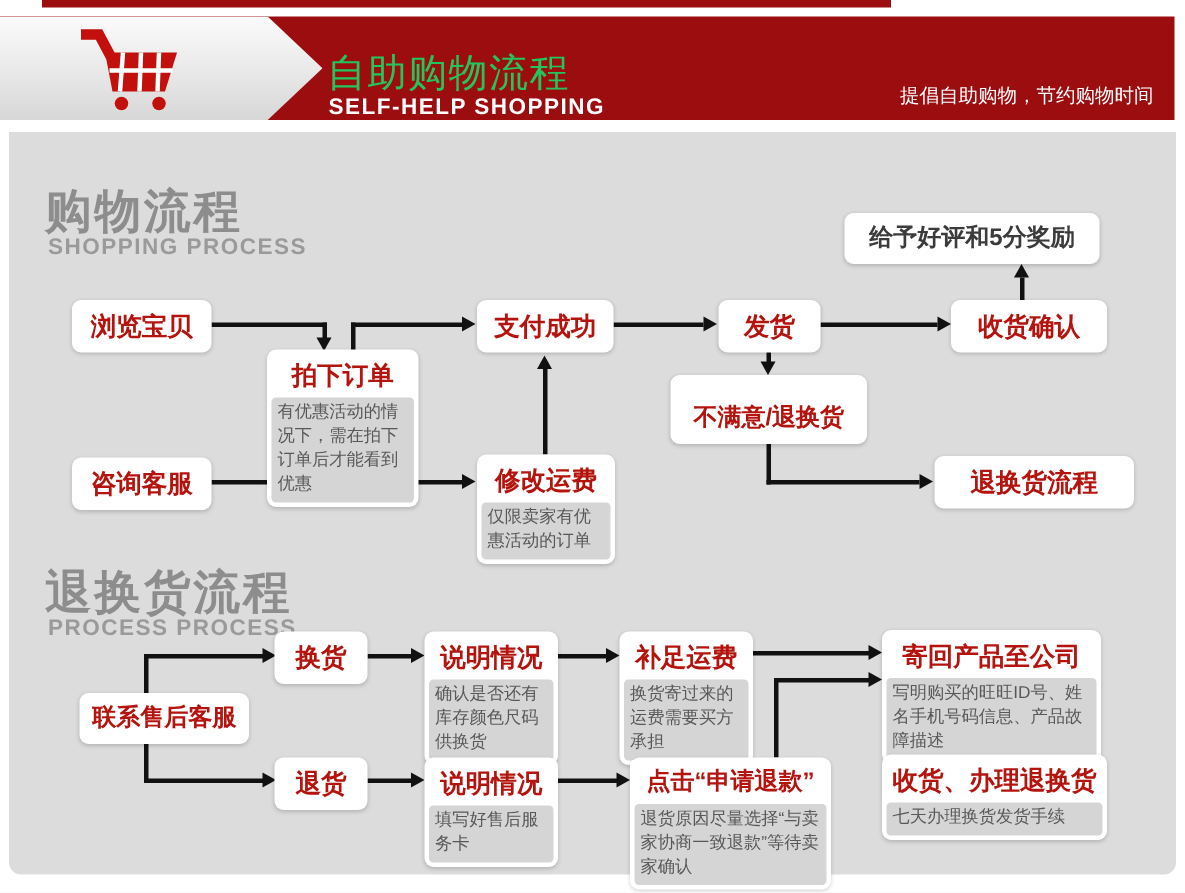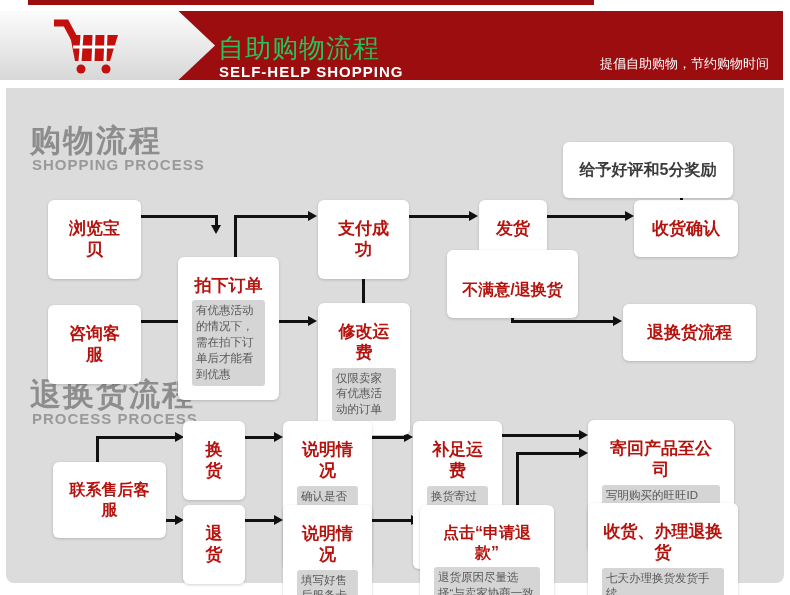--- a/index.html
+++ b/index.html
@@ -21,21 +21,21 @@
   .sec-title{position:absolute;color:#8d8d8d;font-size:31px;font-weight:bold;letter-spacing:2px;}
   .sec-sub{position:absolute;color:#9a9a9a;font-size:15px;font-weight:bold;letter-spacing:1px;}
   #sec1-title{left:30px;top:120px;} #sec1-sub{left:32px;top:156px;}
   #sec2-title{left:30px;top:374px;} #sec2-sub{left:32px;top:410px;}
   
   .seg{position:absolute;background:#111;z-index:1;}
   .head{position:absolute;width:0;height:0;z-index:1;}
   .head-r{border-top:5px solid transparent;border-bottom:5px solid transparent;border-left:9px solid #111;}
   .head-d{border-left:5px solid transparent;border-right:5px solid transparent;border-top:9px solid #111;}
   .head-u{border-left:5px solid transparent;border-right:5px solid transparent;border-bottom:9px solid #111;}
-  .node{position:absolute;background:#fff;border-radius:6px;padding:14px;z-index:2;
+  .node{position:absolute;background:#fff;border-radius:6px;padding:3px;z-index:2;
         box-shadow:0 1px 3px rgba(0,0,0,.18);box-sizing:border-box;}
   .node-title{color:#b5130e;font-weight:bold;text-align:center;font-size:17px;line-height:1.25;padding:4px 1px;}
   .node.dark .node-title{color:#3b3b3b;}
   .node-note{background:#d5d5d5;color:#585858;font-size:11.5px;line-height:1.38;
              padding:3px 4px;border-radius:3px;text-align:left;}
 </style>
 </head>
 <body>
 
 <div id="page">
@@ -105,21 +105,21 @@
       <div class="head head-r" style="left: 274px; top: 432px;"></div>
       <div class="head head-r" style="left: 404px; top: 432px;"></div>
       <div class="head head-r" style="left: 579px; top: 430px;"></div>
       <div class="head head-r" style="left: 274px; top: 515px;"></div>
       <div class="head head-r" style="left: 411px; top: 515px;"></div>
       <div class="head head-r" style="left: 579px; top: 448px;"></div>
       <div class="head head-d" style="left: 654px; top: 495px;"></div>
       <div class="node" style="left: 48px; top: 200px; width: 93px;">
         <div class="node-title">浏览宝贝</div>
       </div>
-      <div class="node" style="left: 178px; top: 233px; width: 101px; margin-top: 24px;">
+      <div class="node" style="left: 178px; top: 233px; width: 101px;">
         <div class="node-title">拍下订单</div>
         <div class="node-note">有优惠活动的情况下，需在拍下订单后才能看到优惠</div>
       </div>
       <div class="node" style="left: 48px; top: 305px; width: 93px;">
         <div class="node-title">咨询客服</div>
       </div>
       <div class="node" style="left: 318px; top: 200px; width: 91px;">
         <div class="node-title">支付成功</div>
       </div>
       <div class="node" style="left: 318px; top: 303px; width: 92px;">

